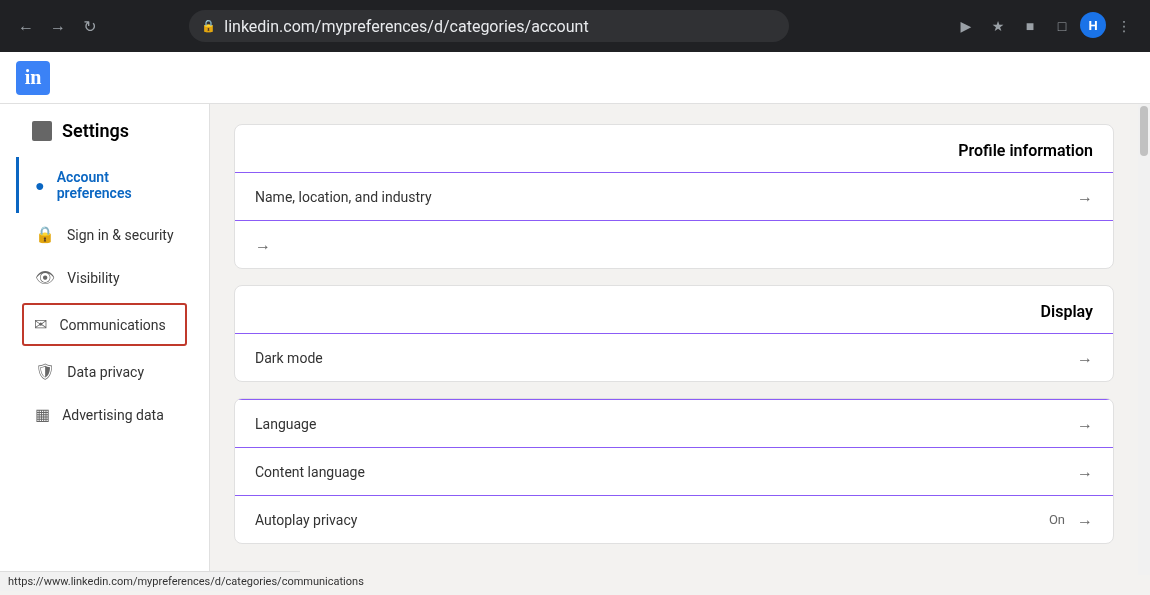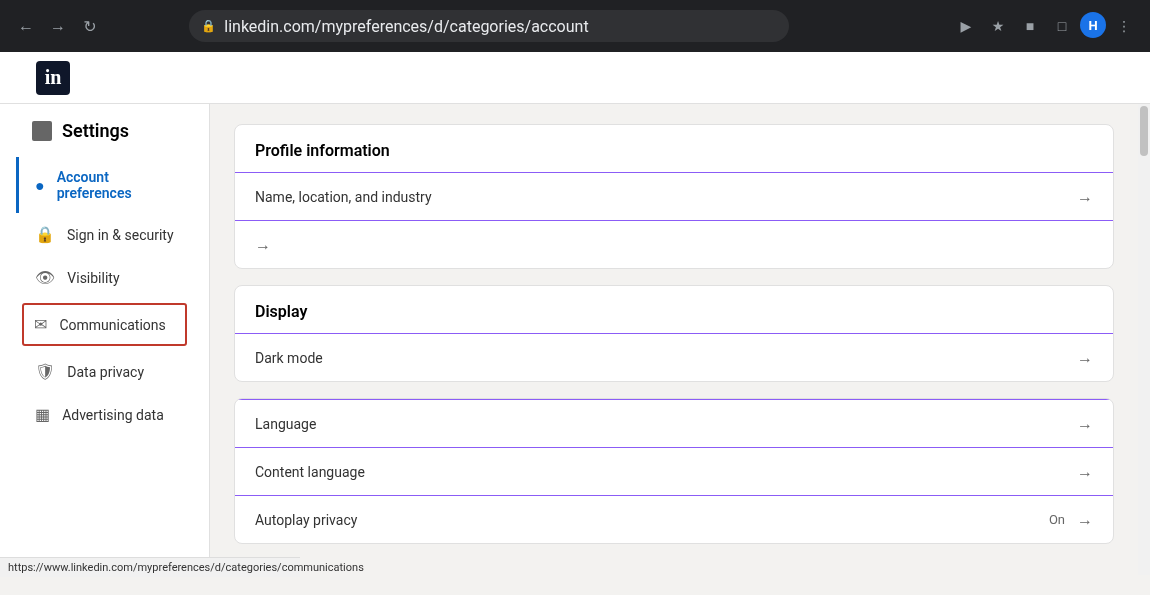--- a/index.html
+++ b/index.html
@@ -73,28 +73,27 @@
       background: white;
       height: 52px;
       display: flex;
       align-items: center;
       padding: 0 16px;
       border-bottom: 1px solid #e0e0e0;
       position: relative;
     }
     .linkedin-logo {
       width: 34px; height: 34px;
-      background: #0f172a;
+      background: #3b82f6;
       border-radius: 4px;
       display: flex; align-items: center; justify-content: center;
       color: white;
       font-size: 20px;
       font-weight: bold;
       font-family: Georgia, serif;
-      margin-left: 20px;
     }
 
     
     .main-layout {
       display: flex;
       height: calc(595px - 52px - 52px - 20px);
       background: #f3f2f0;
     }
 
     
@@ -155,20 +154,21 @@
       overflow-y: auto;
       background: #f3f2f0;
     }
 
     .settings-section {
       background: white;
       border-radius: 8px;
       margin-bottom: 16px;
       overflow: hidden;
       border: 1px solid #e0e0e0;
+      text-align: right;
     }
     .section-title {
       font-size: 16px;
       font-weight: 600;
       color: #000;
       padding: 16px 20px 12px 20px;
     }
     .section-item {
       display: flex;
       align-items: center;
@@ -179,21 +179,21 @@
       font-size: 14px;
       color: #333;
     }
     .item-left { display: flex; align-items: center; gap: 8px; }
     .item-right { display: flex; align-items: center; gap: 12px; color: #666; font-size: 13px; }
     .arrow { color: #666; font-size: 16px; }
 
     
     .status-bar {
       position: fixed;
-      bottom: 18px;
+      bottom: 4px;
       left: 0;
       background: #f1f1f1;
       border-top: 1px solid #ddd;
       height: 20px;
       width: 300px;
       font-size: 11px;
       color: #333;
       display: flex;
       align-items: center;
       padding: 0 8px;

